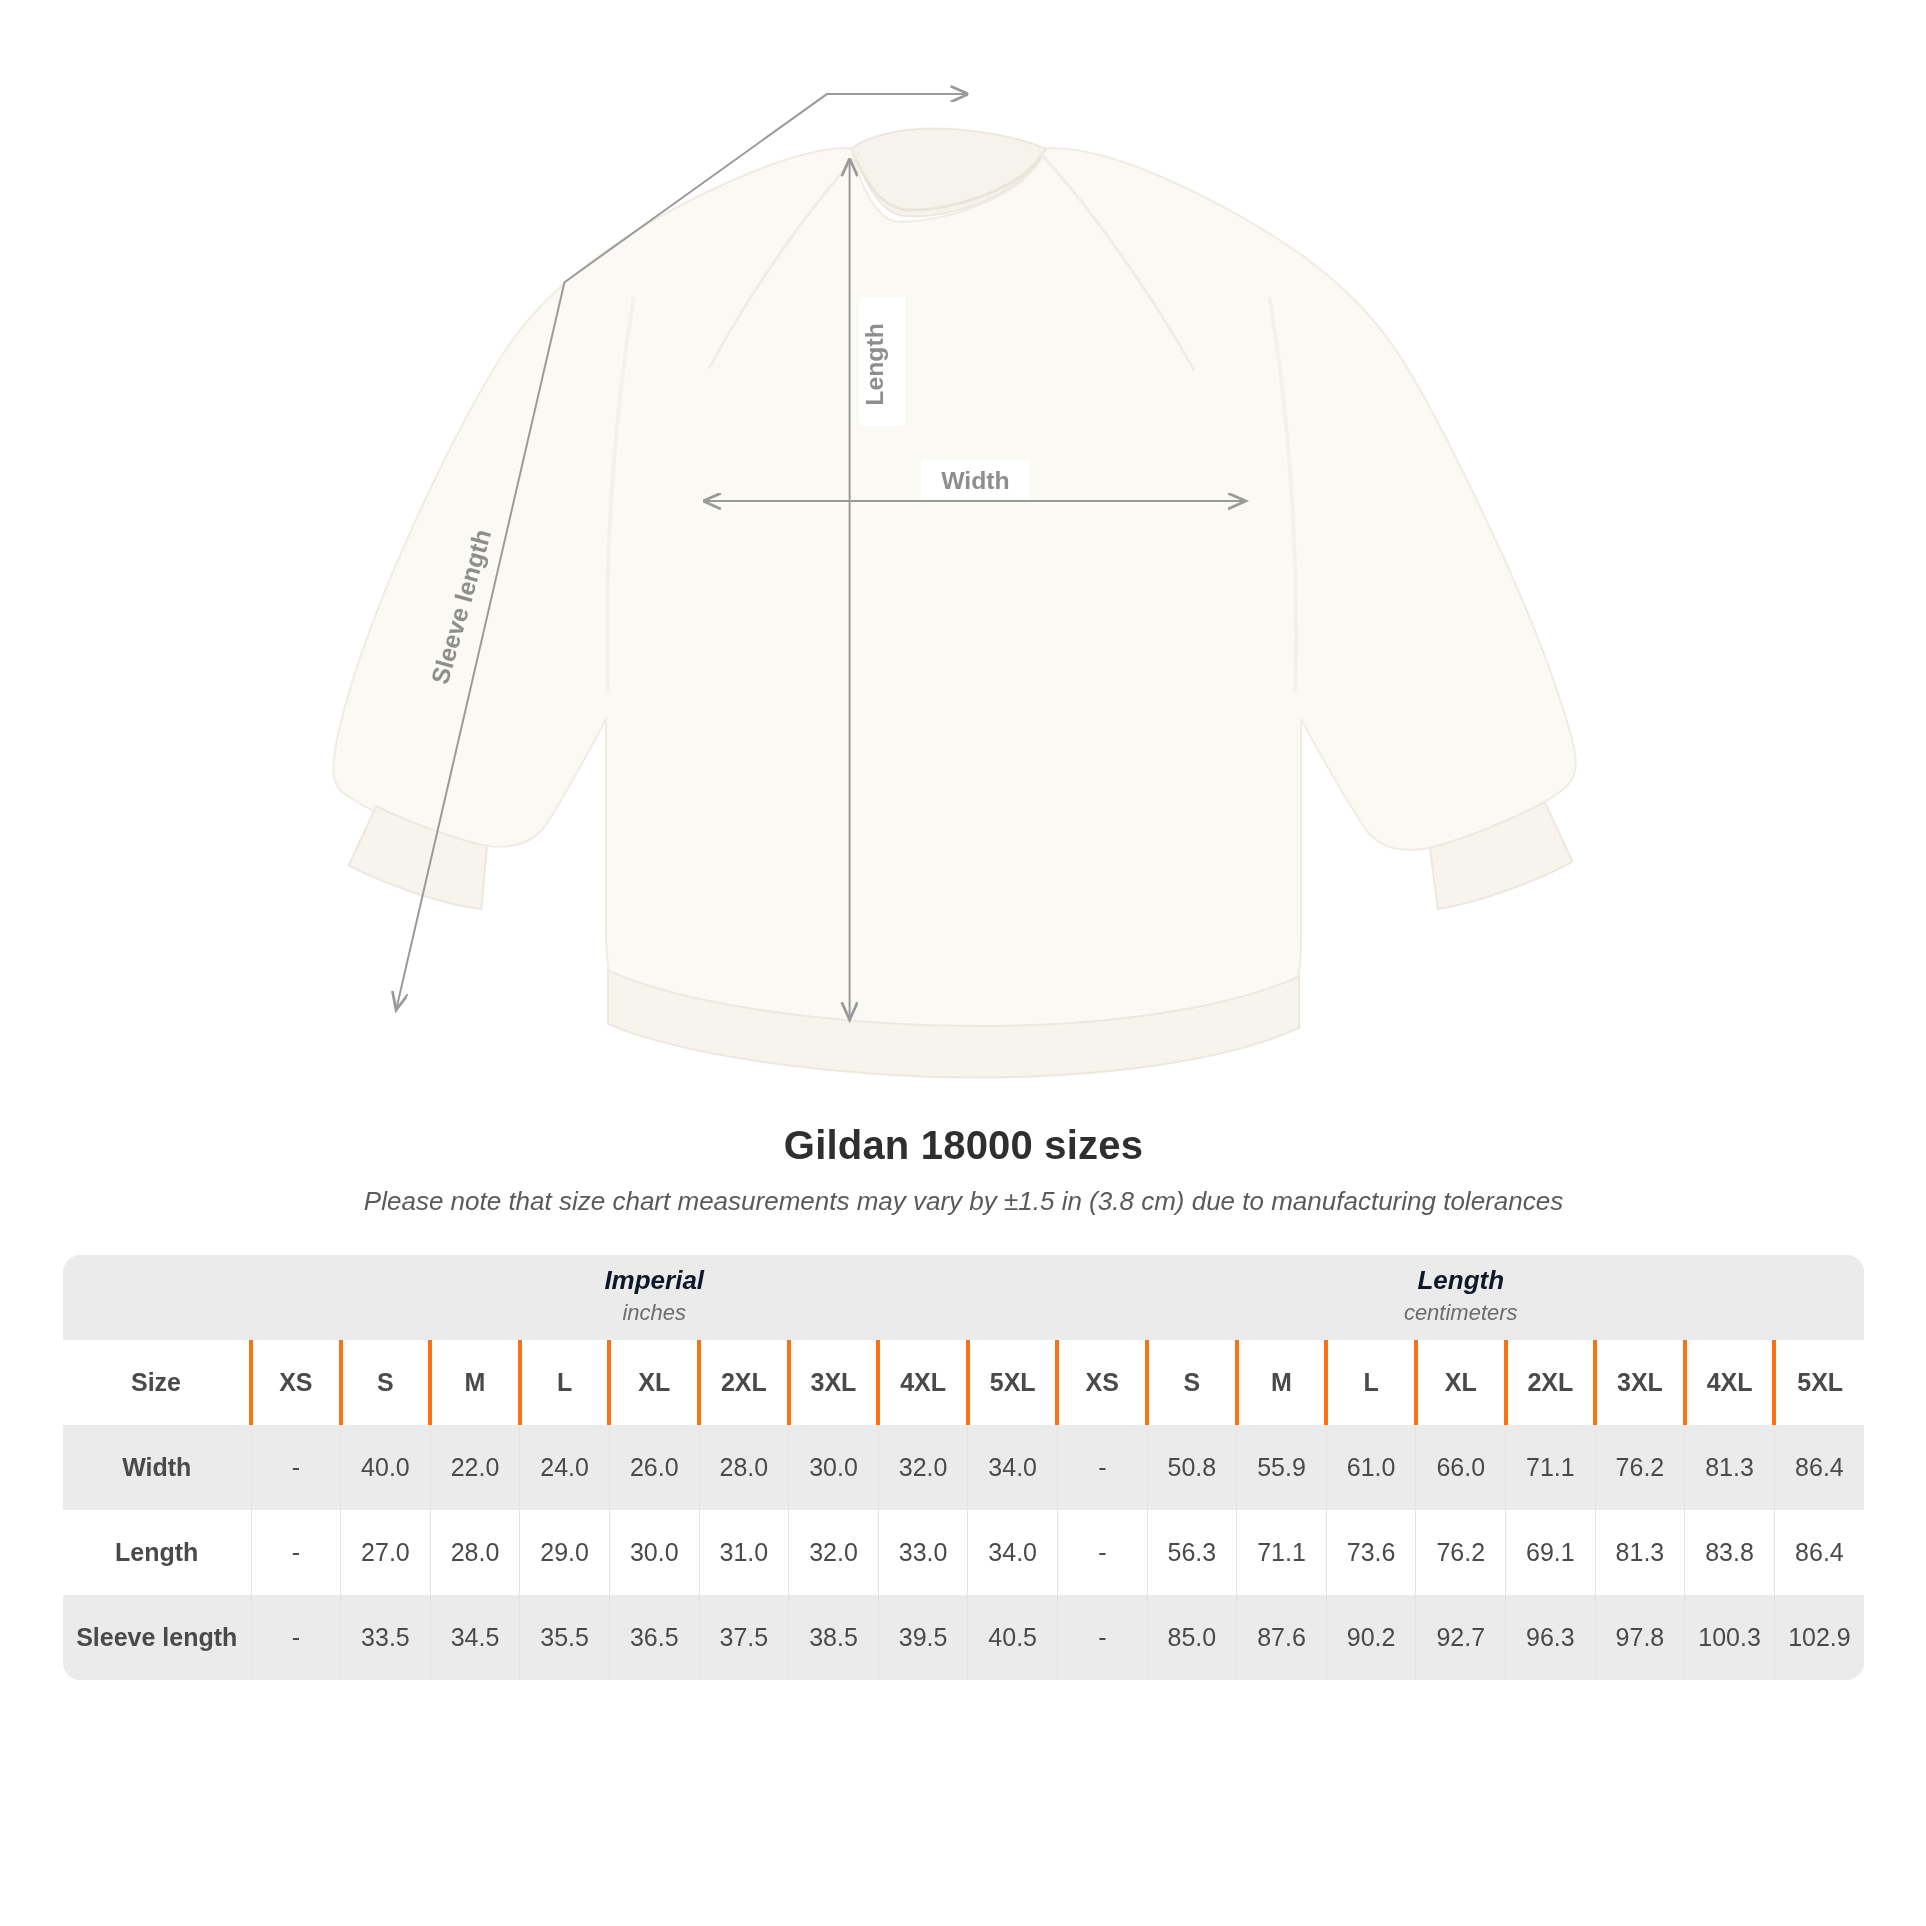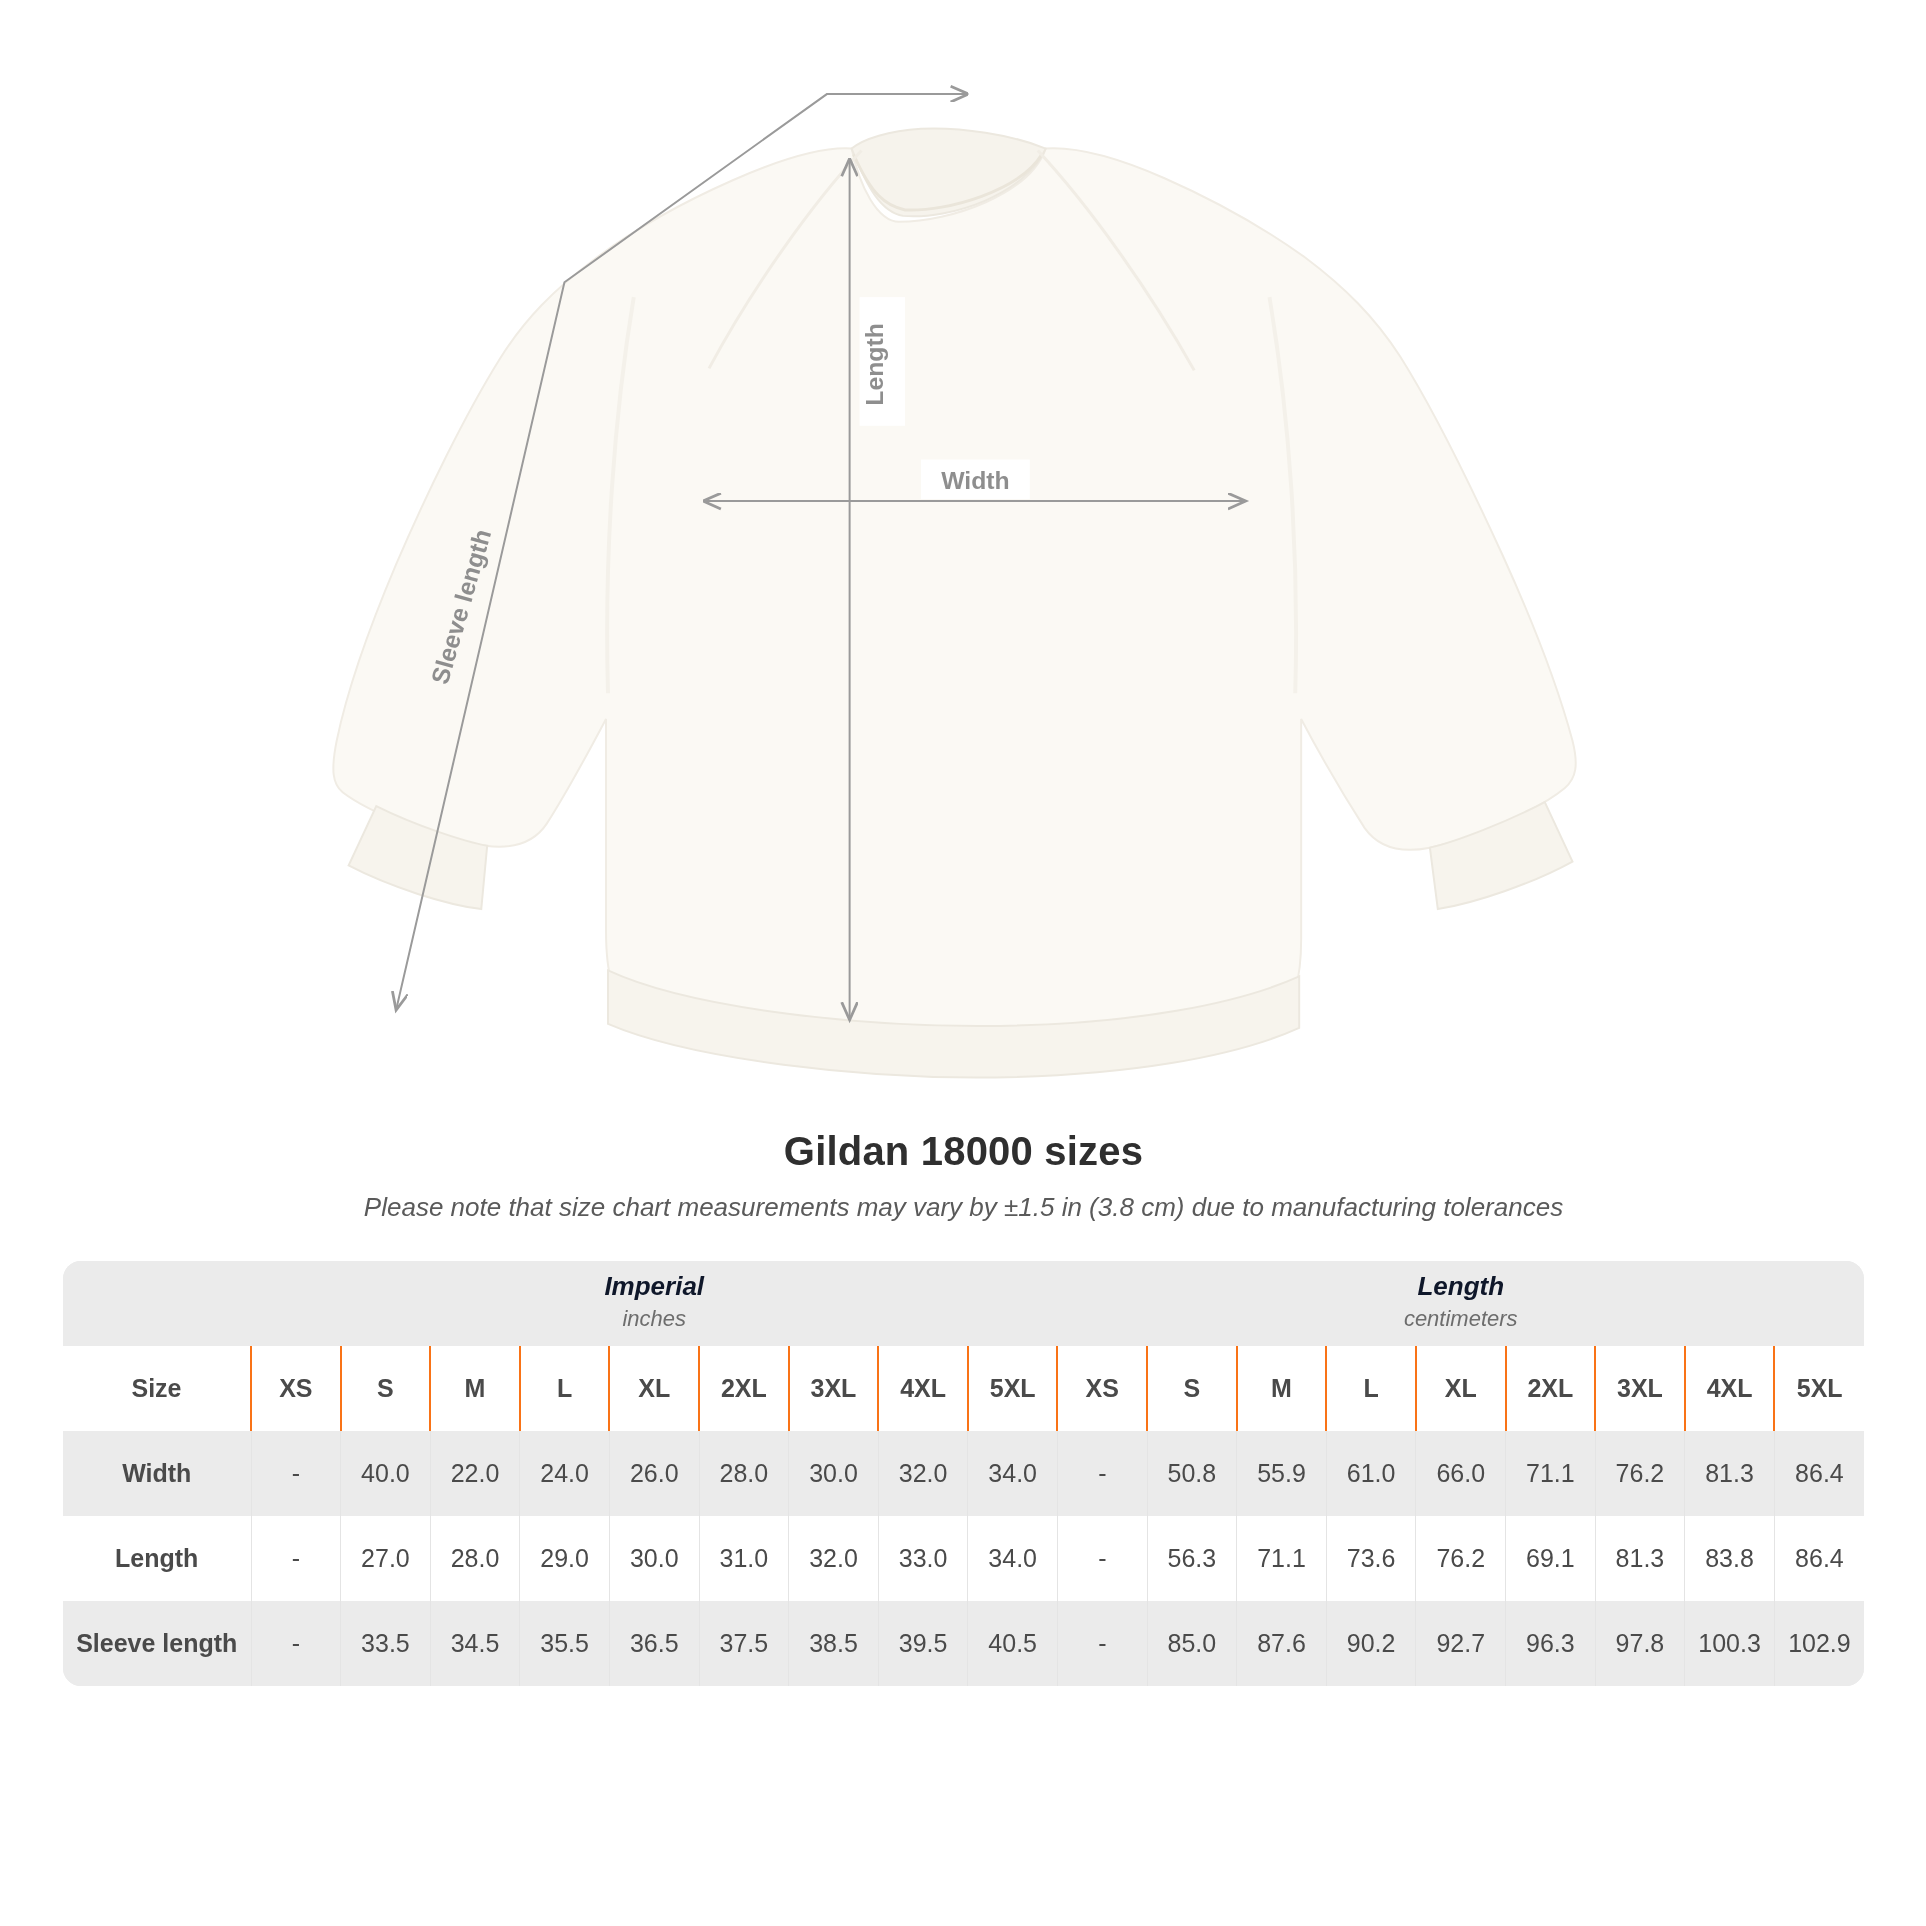--- a/index.html
+++ b/index.html
@@ -30,21 +30,21 @@
   }
   .garment-svg {
     position: absolute;
     left: 0;
     top: 0;
   }
 
   
   .title-block {
     text-align: center;
-    margin-top: 10px;
+    margin-top: 4px;
   }
   .chart-title {
     font-size: 40px;
     font-weight: bold;
     color: #2f2f2f;
     letter-spacing: 0.2px;
   }
   .chart-note {
     margin-top: 18px;
     font-size: 26px;
@@ -88,21 +88,21 @@
     font-size: 22px;
     font-style: italic;
     color: #6d6d6d;
     line-height: 1.5;
   }
   .row-head td {
     background: #ffffff;
     font-weight: bold;
     color: #4a4a4a;
     font-size: 26px;
-    border-right: 2px solid #f97316;
+    border-right: 4px solid #f97316;
   }
   .row-head td:last-child { border-right: none; }
   .row-body td {
     border-right: 1px solid #e4e4e4;
   }
   .row-body td:last-child { border-right: none; }
   .row-shade td { background: #ebebeb; }
   .row-plain td { background: #ffffff; }
   .rowlabel {
     font-weight: bold;

